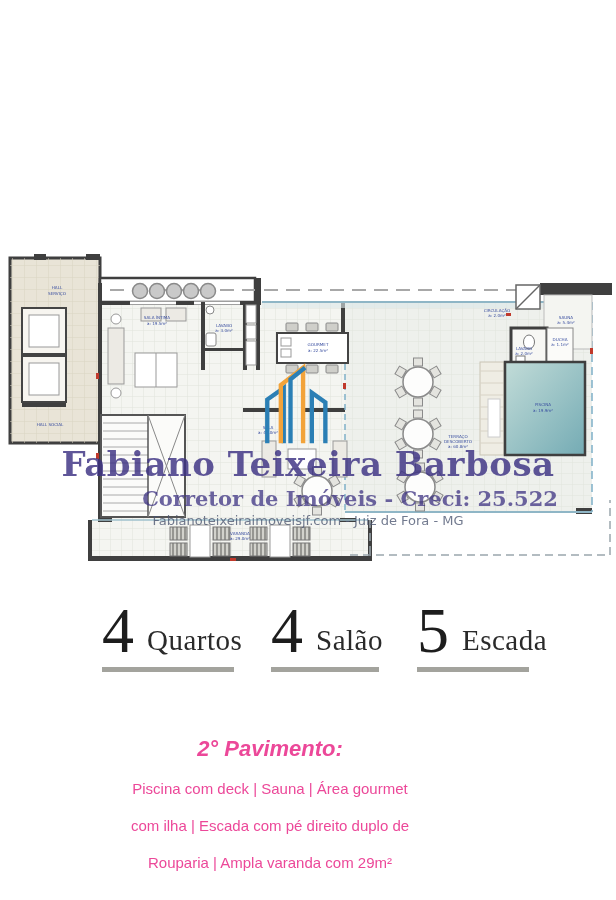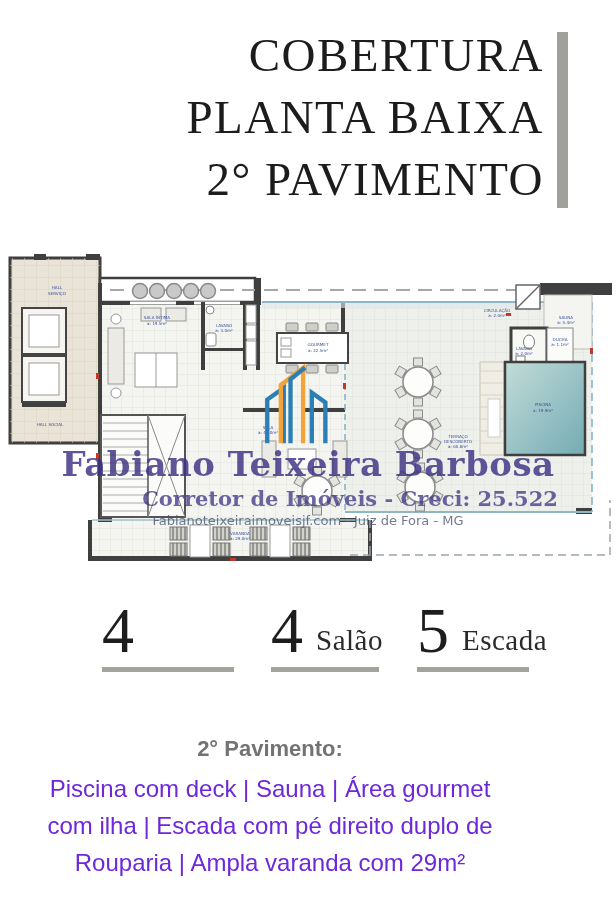--- a/index.html
+++ b/index.html
@@ -35,40 +35,32 @@
   .stat-value{font-family:"Liberation Serif",serif;font-size:64px;line-height:54px;color:#1d1d1d;}
   .stat-label{font-family:"Liberation Serif",serif;font-size:29px;line-height:29px;color:#2a2a2a;
               margin-left:13px;margin-bottom:3px;letter-spacing:.5px;}
   .stat.s1{width:132px;}
   .stat.s2{width:108px;margin-left:37px;}
   .stat.s3{width:112px;margin-left:38px;}
 
   
   .desc{position:absolute;top:736px;left:0;width:616px;box-sizing:border-box;
         padding-right:76px;text-align:center;}
-  .desc-heading{font-size:22px;font-weight:700;color:#737373;margin-bottom:8px;}
-  .desc-line{font-size:24px;color:#6d28d9;line-height:37px;}
+  .desc-heading{font-size:22px;font-weight:700;color:#ec4899;margin-bottom:8px;font-style:italic;}
+  .desc-line{font-size:15px;color:#ec4899;line-height:37px;}
 
   
   text{font-family:"DejaVu Sans",sans-serif;fill:#3a4fa0;}
   .rlab-s{font-size:4.1px;text-anchor:middle;}
 </style>
 </head>
 <body>
 
 <div class="page">
 
-  <div class="title-block">
-    <div class="title-lines">
-      <div>COBERTURA</div>
-      <div>PLANTA BAIXA</div>
-      <div>2° PAVIMENTO</div>
-    </div>
-    <div class="title-bar"></div>
-  </div>
 
   <div class="plan-wrap">
     <svg width="616" height="345" viewBox="0 0 616 345">
       <defs>
         <pattern id="grid" width="11" height="11" patternUnits="userSpaceOnUse">
           <path d="M 11 0 L 0 0 0 11" fill="none" stroke="#dfe3dc" stroke-width="1"></path>
         </pattern>
         <pattern id="gridb" width="12" height="12" patternUnits="userSpaceOnUse">
           <path d="M 12 0 L 0 0 0 12" fill="none" stroke="#d9d3c2" stroke-width="1"></path>
         </pattern>
@@ -319,20 +311,21 @@
       </g>
     </svg>
     <div class="wm-name">Fabiano Teixeira Barbosa</div>
     <div class="wm-sub">Corretor de Imóveis - Creci: 25.522</div>
     <div class="wm-site">Fabianoteixeiraimoveisjf.com - Juiz de Fora - MG</div>
   </div>
 
   <div class="stats">
     <div class="stat s1">
       <span class="stat-value">4</span>
+      <span class="stat-label">Quartos</span>
     </div>
     <div class="stat s2">
       <span class="stat-value">4</span>
       <span class="stat-label">Salão</span>
     </div>
     <div class="stat s3">
       <span class="stat-value">5</span>
       <span class="stat-label">Escada</span>
     </div>
   </div>

